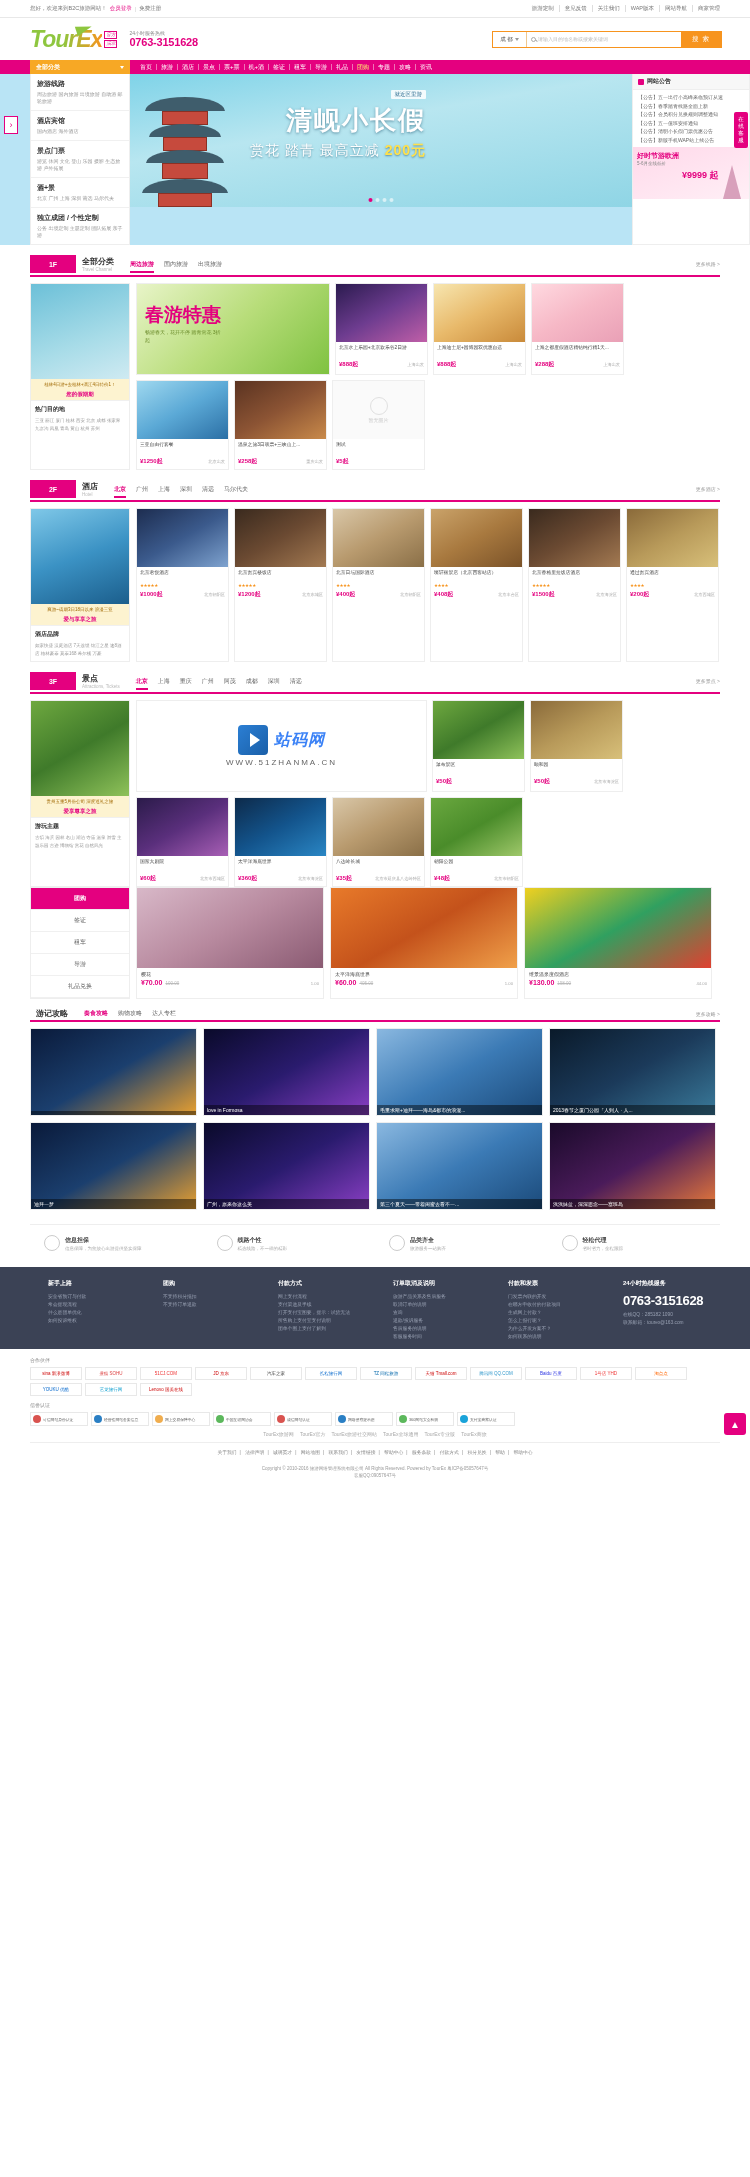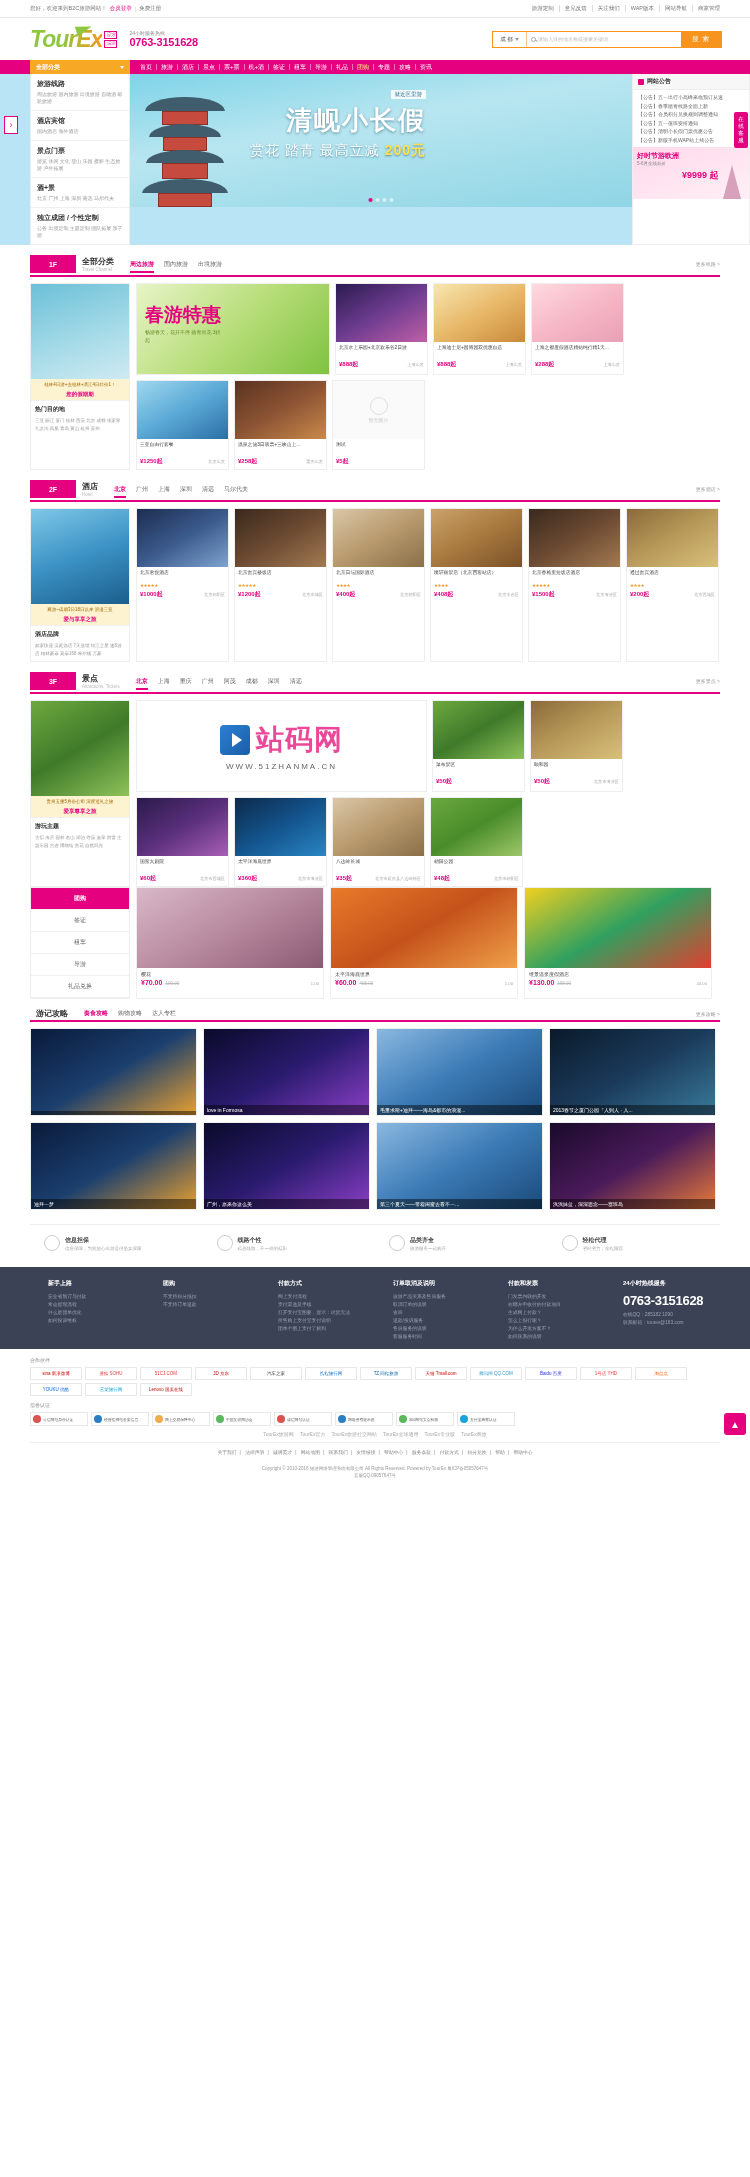--- a/index.html
+++ b/index.html
@@ -194,21 +194,21 @@
   .watermark-card {
     width: 291px; height: 92px; background: #fff; border: 1px solid #eee;
     display: flex; flex-direction: column; align-items: center; justify-content: center; gap: 3px;
   }
   .wm-row { display: flex; align-items: center; gap: 6px; }
   .wm-logo {
     width: 30px; height: 30px; background: linear-gradient(135deg,#2b7fd4,#1a5fa8); border-radius: 4px;
     position: relative; display:flex; align-items:center; justify-content:center;
   }
   .wm-logo::after { content:''; width:0;height:0;border-left:10px solid #fff;border-top:7px solid transparent;border-bottom:7px solid transparent; margin-left:3px;}
-  .wm-text { font-size: 28px; font-weight: bold; color: #ec4899; letter-spacing: 1px; }
+  .wm-text { font-size: 16px; font-weight: bold; color: #3b82f6; letter-spacing: 1px; font-style: italic; }
   .wm-url { font-size: 8px; color: #666; letter-spacing: 2px; }
 
   
   .other-head { font-size: 8px; color: #333; font-weight: bold; margin: 12px 0 5px; }
   .other-body { display: flex; gap: 6px; }
   .other-left { width: 100px; border: 1px solid #eee; }
   .other-tab { padding: 6px; text-align: center; font-size: 6px; color: #666; border-bottom: 1px solid #f0f0f0; }
   .other-tab.on { background: #e4007f; color: #fff; font-weight: bold; }
   .other-cards { flex: 1; display: flex; gap: 6px; }
   .ocard { width: 188px; border: 1px solid #eee; background: #fff; }

